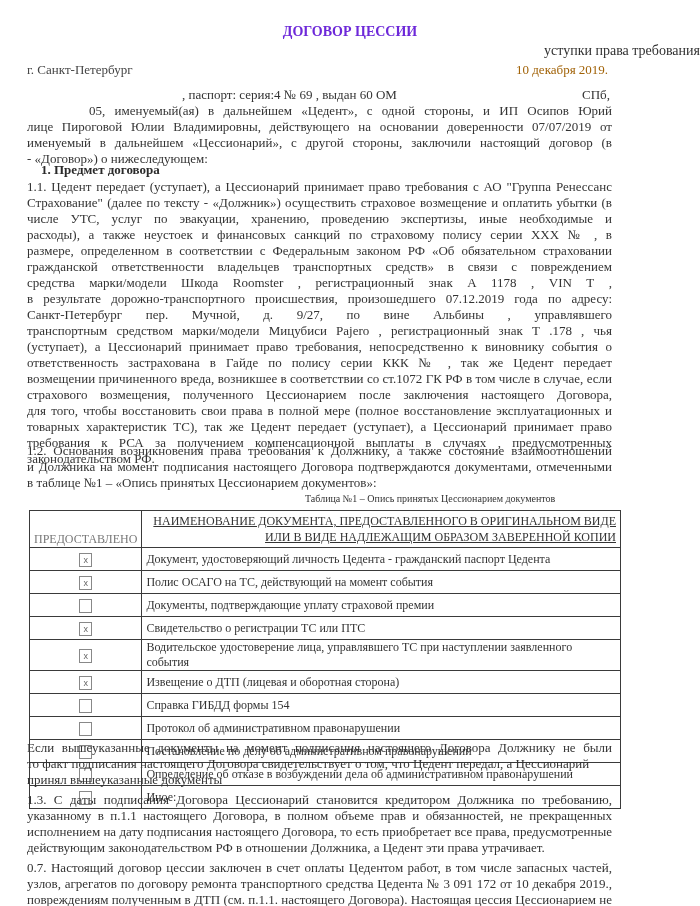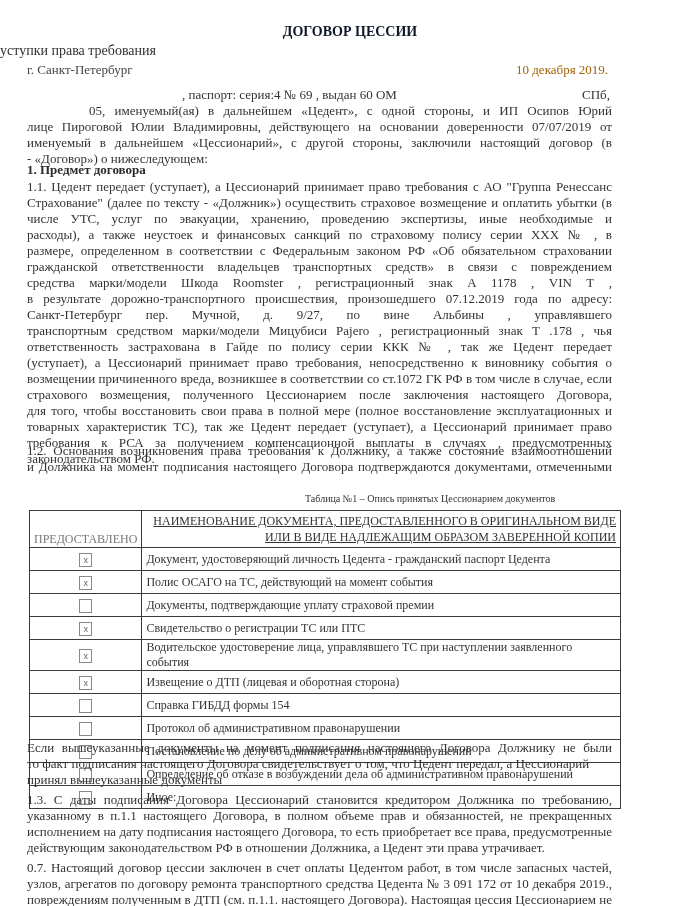--- a/index.html
+++ b/index.html
@@ -1,29 +1,29 @@
 <!DOCTYPE html>
 <html><head>
 <meta charset="utf-8">
 <style>
   html, body { margin: 0; padding: 0; background: #ffffff; }
   body { width: 700px; height: 906px; position: relative; overflow: hidden;
          font-family: "Liberation Serif", serif; color: #2e2e2e; }
   .page { position: absolute; left: 0; top: 0; width: 700px; height: 906px; }
   .title { position: absolute; left: 0; width: 700px; top: 24px; text-align: center;
-           font-weight: bold; font-size: 14px; color: #0f172a; }
-  .subtitle { position: absolute; left: 0; width: 700px; top: 43px; text-align: left;
+           font-weight: bold; font-size: 14px; color: #6d28d9; }
+  .subtitle { position: absolute; left: 0; width: 700px; top: 43px; text-align: right;
               font-size: 14px; color: #303030; }
   .city { position: absolute; left: 27px; top: 62px; font-size: 13px; color: #444; }
   .date { position: absolute; left: 516px; top: 62px; font-size: 13px; color: #a16207; }
   .text { position: absolute; left: 27px; width: 585px; font-size: 13px; line-height: 16px;
           text-align: justify; color: #333; }
   .line { display: block; white-space: nowrap; overflow: hidden; }
   .just { text-align-last: justify; white-space: normal; height: 16px; }
-  .heading { position: absolute; left: 27px; top: 162px; font-size: 13px; font-weight: bold; color: #2a2a2a; }
+  .heading { position: absolute; left: 41px; top: 162px; font-size: 13px; font-weight: bold; color: #2a2a2a; }
   .caption { position: absolute; left: 305px; top: 493px; font-size: 10px; color: #333; }
   table.docs { position: absolute; left: 29px; top: 510px; width: 592px; border-collapse: collapse;
                font-size: 12px; color: #333; }
   table.docs td, table.docs th { border: 1.3px solid #3a3a3a; padding: 0 4px; font-weight: normal; }
   table.docs th { height: 36px; line-height: 16px; }
   th.col-provided { width: 92px; color: #777; text-align: left; padding: 0; vertical-align: bottom; }
   th.col-name { text-align: right; color: #333; text-decoration: underline; }
   table.docs td { height: 22px; }
   td.chk-cell { text-align: center; padding: 0; }
   .chk { display: inline-block; width: 11px; height: 12px; border: 1px solid #888;
@@ -56,33 +56,34 @@
       <span class="line just">1.1. Цедент передает (уступает), а Цессионарий принимает право требования с АО "Группа Ренессанс</span>
       <span class="line just">Страхование"  (далее по тексту - «Должник») осуществить страховое возмещение и оплатить убытки (в том</span>
       <span class="line just">числе УТС, услуг по эвакуации, хранению, проведению экспертизы, иные необходимые и целесообразные</span>
       <span class="line just">расходы), а также неустоек и финансовых санкций по страховому полису серии ХХХ №                , в</span>
       <span class="line just">размере, определенном в соответствии с Федеральным законом РФ «Об обязательном страховании</span>
       <span class="line just">гражданской ответственности владельцев транспортных средств» в связи с повреждением транспортного</span>
       <span class="line just">средства марки/модели Шкода Roomster , регистрационный знак А      1178 , VIN Т                          ,</span>
       <span class="line just">в результате дорожно-транспортного происшествия, произошедшего 07.12.2019 года по адресу:</span>
       <span class="line just">Санкт-Петербург пер. Мучной, д. 9/27, по вине               Альбины              , управлявшего</span>
       <span class="line just">транспортным средством марки/модели  Мицубиси Pajero , регистрационный знак Т        .178 , чья</span>
+      <span class="line just">(уступает), а Цессионарий принимает право требования, непосредственно к виновнику события о</span>
       <span class="line just">ответственность застрахована в Гайде по полису серии ККК №             , так же Цедент передает</span>
-      <span class="line just">(уступает), а Цессионарий принимает право требования, непосредственно к виновнику события о</span>
       <span class="line just">возмещении причиненного вреда, возникшее в соответствии со ст.1072 ГК РФ  в том числе в случае, если</span>
       <span class="line just">страхового возмещения, полученного Цессионарием  после заключения настоящего Договора, недостаточно</span>
       <span class="line just">для того, чтобы восстановить свои права в полной мере (полное восстановление эксплуатационных и</span>
       <span class="line just">товарных характеристик ТС), так же Цедент передает (уступает), а Цессионарий  принимает право</span>
       <span class="line just">требования к РСА за получением компенсационной выплаты в случаях , предусмотренных</span>
       <span class="line">законодательством РФ.</span>
     </div>
 
   <div class="text" style="top:443px;" id="p12">
       <span class="line just">1.2. Основания возникновения права требования к Должнику, а также состояние взаимоотношений Цедента</span>
       <span class="line just">и Должника на момент подписания настоящего Договора подтверждаются документами, отмеченными «V»</span>
+      <span class="line">в таблице №1 – «Опись принятых Цессионарием документов»:</span>
     </div>
 
   <div class="caption">Таблица №1 – Опись принятых Цессионарием документов</div>
 
   <table class="docs">
     <thead>
       <tr>
         <th class="col-provided">ПРЕДОСТАВЛЕНО</th>
         <th class="col-name">НАИМЕНОВАНИЕ ДОКУМЕНТА, ПРЕДОСТАВЛЕННОГО В ОРИГИНАЛЬНОМ ВИДЕ ИЛИ В ВИДЕ НАДЛЕЖАЩИМ ОБРАЗОМ ЗАВЕРЕННОЙ КОПИИ</th>
       </tr>

